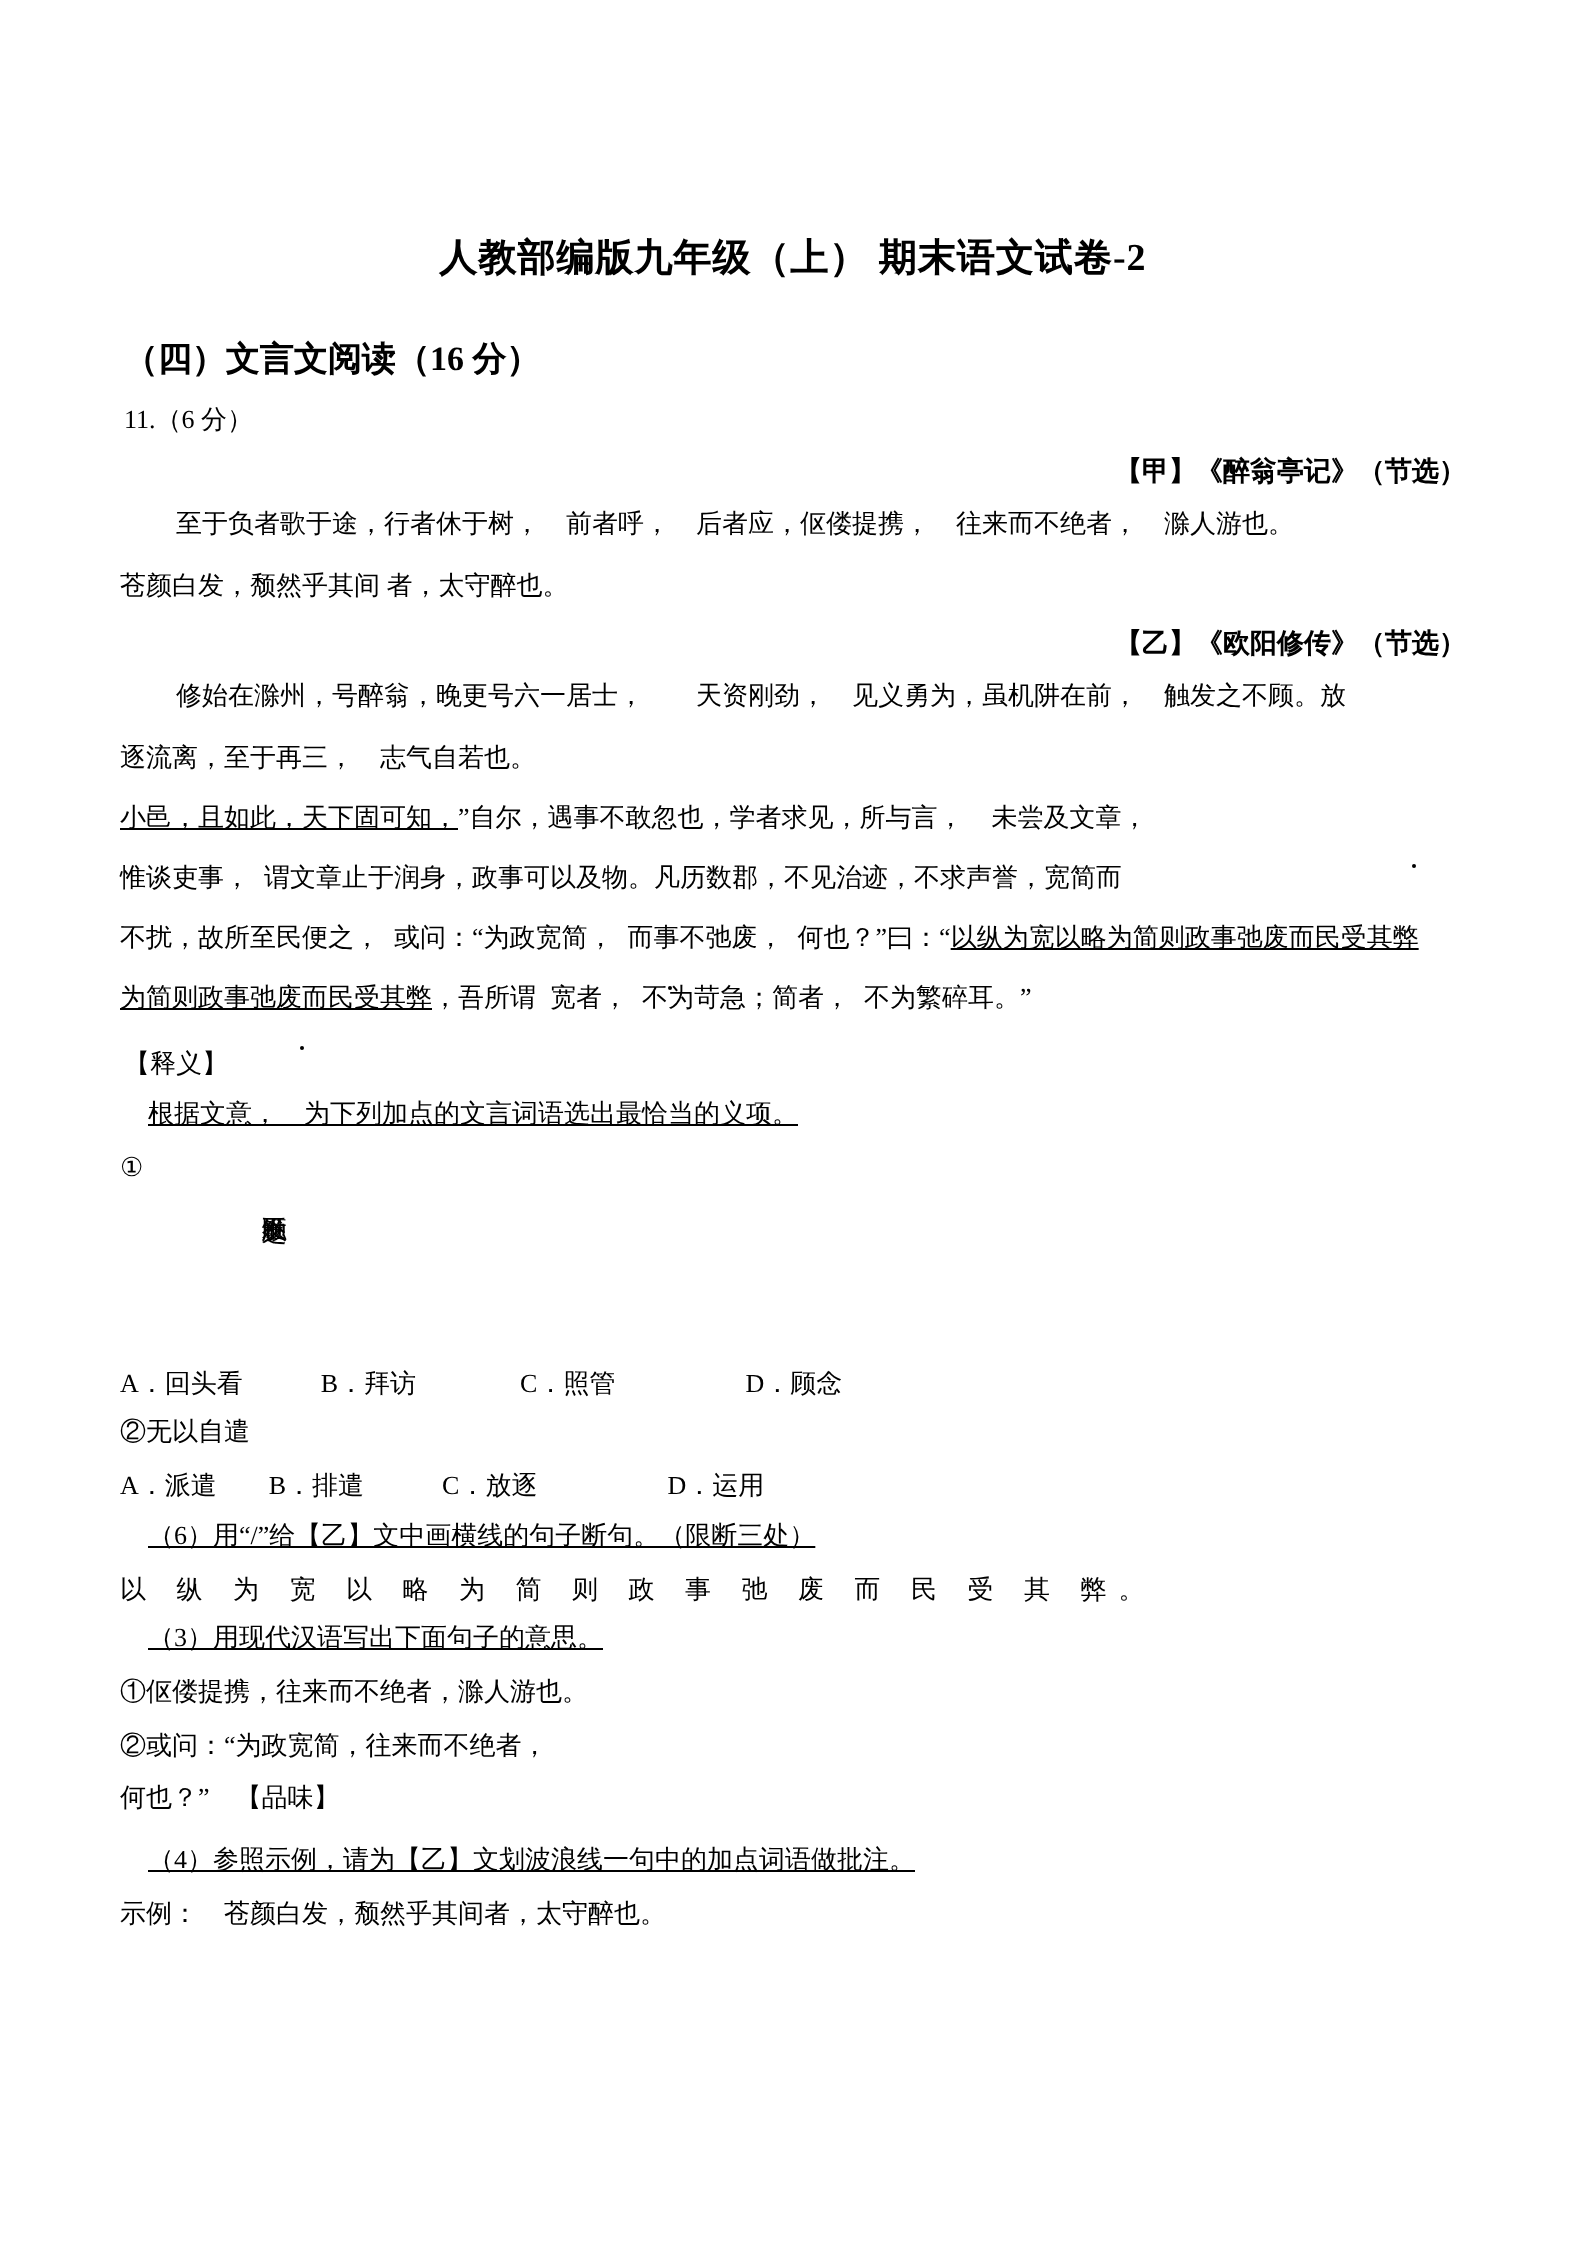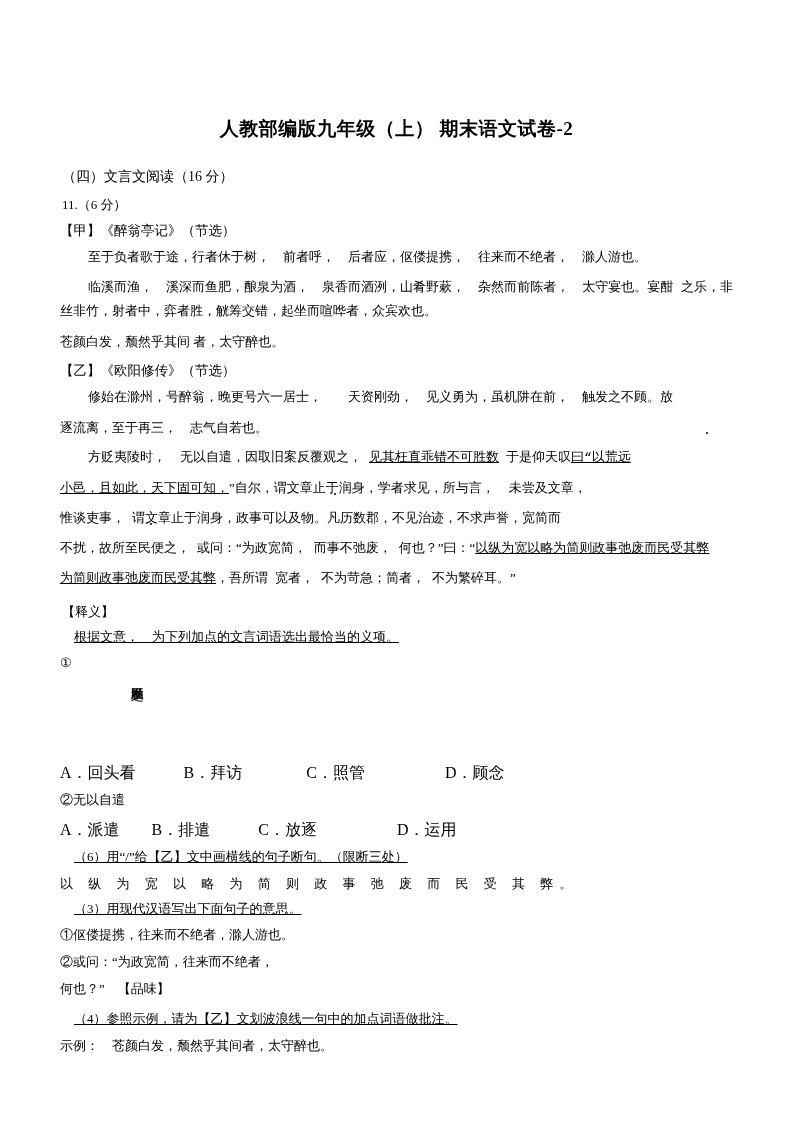--- a/index.html
+++ b/index.html
@@ -23,33 +23,33 @@
     padding: 96px 60px 16px 60px;
   }
   .doc-title {
     text-align: center;
     font-size: 19px;
     font-weight: bold;
     margin: 20px 0 26px 0;
     letter-spacing: 0.5px;
   }
   .section-head {
-    font-size: 14px;
-    font-weight: normal;
+    font-size: 17px;
+    font-weight: bold;
     margin: 0 0 10px 2px;
   }
   .qnum {
     font-size: 13px;
     margin: 0 0 8px 2px;
     font-family: Liberation Serif, serif;
   }
   .center-line {
-    text-align: left;
+    text-align: right;
     font-size: 13.5px;
-    font-weight: normal;
+    font-weight: bold;
     margin: 8px 0 6px 0;
   }
   .para {
     font-size: 13px;
     line-height: 1.85;
     margin: 0 0 6px 0;
     text-align: justify;
     text-justify: inter-ideograph;
   }
   .indent {
@@ -77,21 +77,21 @@
   .item {
     font-size: 13px;
     line-height: 1.9;
     margin: 0 0 2px 0;
   }
   .item-indent {
     text-indent: 14px;
     text-decoration: underline;
   }
   .opts {
-    font-size: 16px;
+    font-size: 13px;
     line-height: 1.9;
     margin: 0;
     white-space: pre;
   }
   .vertical-word {
     display: inline-block;
     writing-mode: vertical-rl;
     text-orientation: upright;
     font-size: 12.5px;
     line-height: 1.05;
@@ -140,36 +140,32 @@
   <div class="doc-title">人教部编版九年级（上） 期末语文试卷-2</div>
 
   <div class="section-head">（四）文言文阅读（16 分）</div>
 
   <div class="qnum">11.（6 分）</div>
 
   <div class="center-line">【甲】《醉翁亭记》（节选）</div>
 
   <div class="para indent">至于负者歌于途，行者休于树，　前者呼，　后者应，伛偻提携，　往来而不绝者，　滁人游也。</div>
 
-  <div class="para indent">临溪而渔，　溪深而鱼肥，酿泉为酒，　泉香而酒洌，山肴野蔌，　杂然而前陈者，　太守宴也。宴酣 之乐，非丝非竹，射者中，弈者胜，觥筹交错，起坐而喧哗者，众宾欢也。</div>
 
   <div class="para">苍颜白发，颓然乎其间 者，太守醉也。</div>
 
   <div class="center-line">【乙】《欧阳修传》（节选）</div>
 
   <div class="para indent">修始在滁州，号醉翁，晚更号六一居士，　　天资刚劲，　见义勇为，虽机阱在前，　触发之不顾。放</div>
 
   <div class="para">逐流离，至于再三，　志气自若也。</div>
 
-  <div class="para indent">
-    <span>方贬夷陵时，</span><span class="gapspace"></span><span>无以自遣，因取旧案反覆观之，</span><span class="gapspace-s"></span><span class="u">见其枉直乖错不可胜数</span><span class="gapspace-s"></span><span>于是仰天叹</span><span class="u">曰“以荒远</span>
-  </div>
-
-  <div class="para">
-    <span class="u">小邑，且如此，天下固可知，</span><span>”自尔，谓文章止于润身，学者求见，所与言，</span><span class="gapspace"></span><span>未尝及文章，</span>
+
+  <div class="para">
+    <span class="u">小邑，且如此，天下固可知，</span><span>”自尔，遇事不敢忽也，学者求见，所与言，</span><span class="gapspace"></span><span>未尝及文章，</span>
   </div>
   <div class="para">
     惟谈吏事，<span class="gapspace-s"></span>谓文章止于润身，政事可以及物。凡历数郡，不见治迹，不求声誉，宽简而
   </div>
   <div class="para">
     不扰，故所至民便之，<span class="gapspace-s"></span>或问：“为政宽简，<span class="gapspace-s"></span>而事不弛废，<span class="gapspace-s"></span>何也？”曰：“<span class="u">以纵为宽以略为简则政事弛废而民受其弊</span>
   </div>
   <div class="para">
     <span class="u">为简则政事弛废而民受其弊</span>，吾所谓<span class="gapspace-s"></span>宽者，<span class="gapspace-s"></span>不为苛急；简者，<span class="gapspace-s"></span>不为繁碎耳。”
   </div>

